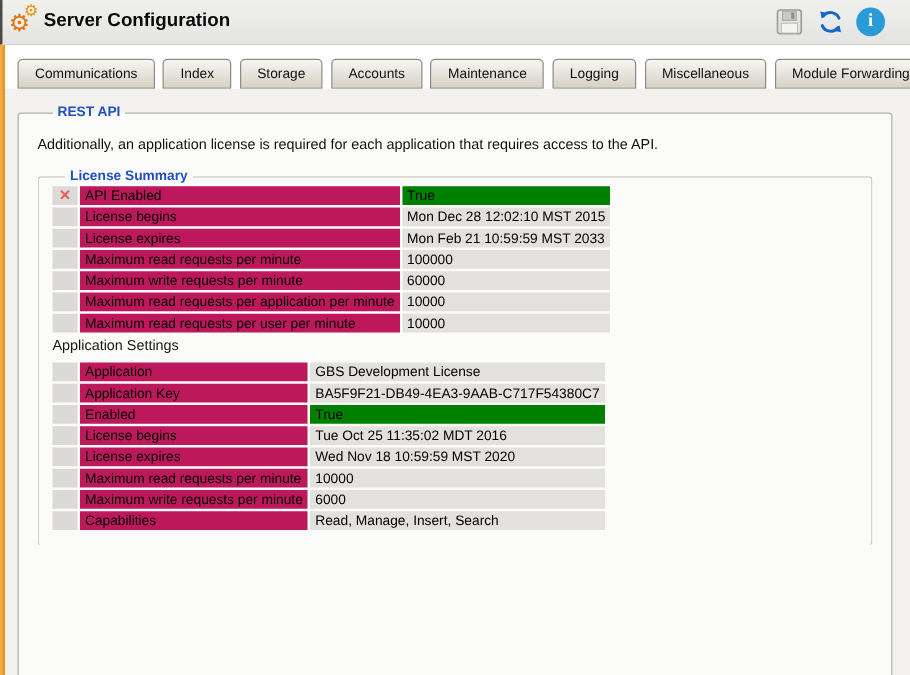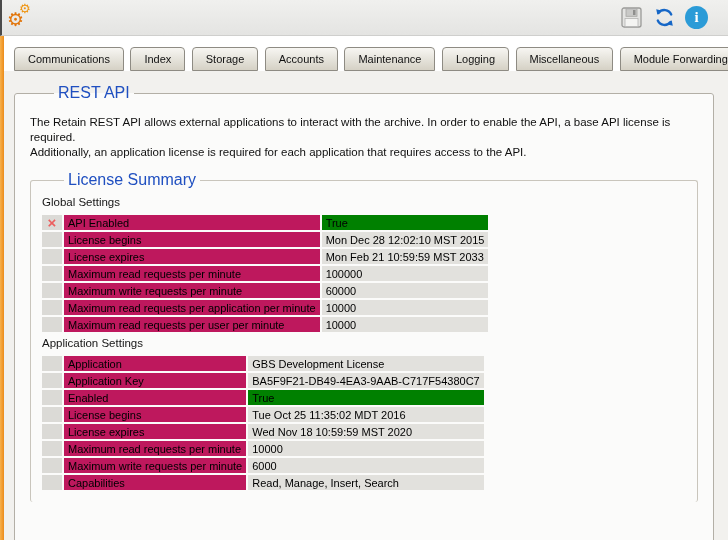--- a/index.html
+++ b/index.html
@@ -57,22 +57,22 @@
     position: absolute; top: 71px; left: 4px; right: 0; bottom: 0;
     background: #f2f1ee;
   }
   fieldset.outer {
     position: absolute; top: 13px; left: 10px; right: 14px; height: 480px;
     border: 1px solid #b3afa6; border-radius: 3px;
     background: #fbfbfa;
     padding: 0 15px;
   }
   fieldset legend {
-    margin-left: 24px; padding: 0 4px;
-    font-size: 16px; font-weight: normal; color: #1f4fc0;
+    margin-left: 12px; padding: 0 4px;
+    font-size: 11px; font-weight: bold; color: #1f4fc0;
   }
   .description { margin-top: 13px; font-size: 11.5px; line-height: 15px; color: #101010; }
 
   fieldset.inner {
     margin-top: 11px;
     border: 1px solid #c9c5bc; border-radius: 3px;
     border-bottom: none;
     padding: 0 9px 10px 9px;
     background: transparent;
   }
@@ -97,20 +97,21 @@
   }
 </style>
 </head>
 <body>
 
 <div class="header">
   <span class="gears">
     <span class="gear-big">⚙</span>
     <span class="gear-small">⚙</span>
   </span>
+  <span class="header-title">Server Configuration</span>
 
   <span class="header-icons">
     <span class="hicon">
       <svg width="23" height="23" viewBox="0 0 23 23">
         <rect x="2" y="2" width="19" height="19" rx="2" fill="#e4e4e2" stroke="#9a9a98" stroke-width="1.3"></rect>
         <rect x="6" y="2.8" width="11" height="7.5" fill="#c9c9c7" stroke="#a5a5a3" stroke-width="0.8"></rect>
         <rect x="13" y="4" width="2.5" height="5" fill="#8f8f8d"></rect>
         <rect x="5" y="12.5" width="13" height="8" fill="#f4f4f2" stroke="#b5b5b3" stroke-width="0.8"></rect>
       </svg>
     </span>
@@ -138,28 +139,26 @@
   
 </div>
 
 <div class="accent-strip"></div>
 
 <div class="content">
   <fieldset class="outer">
     <legend>REST API</legend>
 
     <div class="description">
-      <div>The Retain REST API allows external applications to interact with the archive. In order to enable the API, a base API license is required.</div>
       <div>Additionally, an application license is required for each application that requires access to the API.</div>
     </div>
 
     <fieldset class="inner">
       <legend>License Summary</legend>
 
-      <div class="section-title">Global Settings</div>
 
       <table class="settings">
         <tbody>
             <tr>
           <td class="c-icon"><span class="redx">×</span></td>
           <td class="c-label g-label">API Enabled</td>
           <td class="c-value g-value green">True</td>
         </tr>
         <tr>
           <td class="c-icon"></td>

